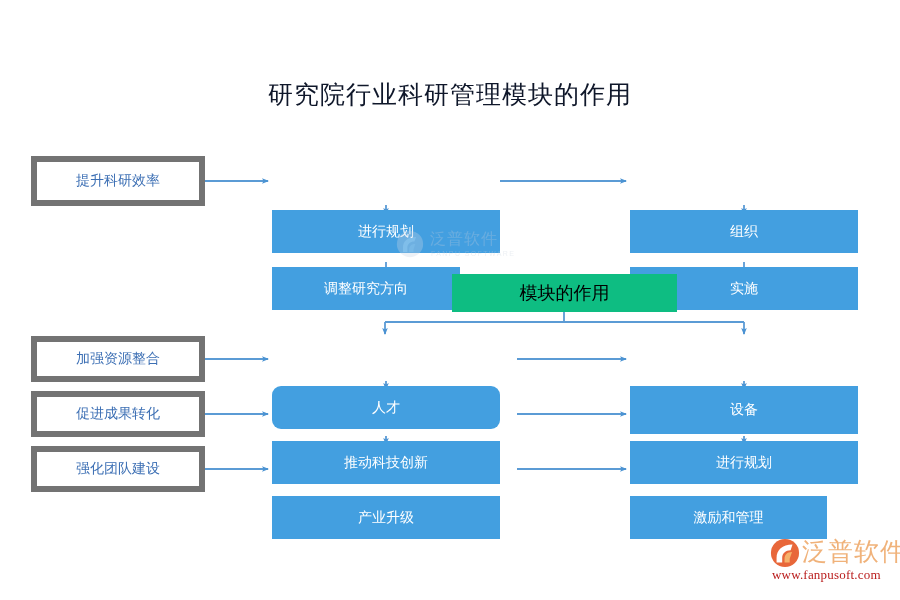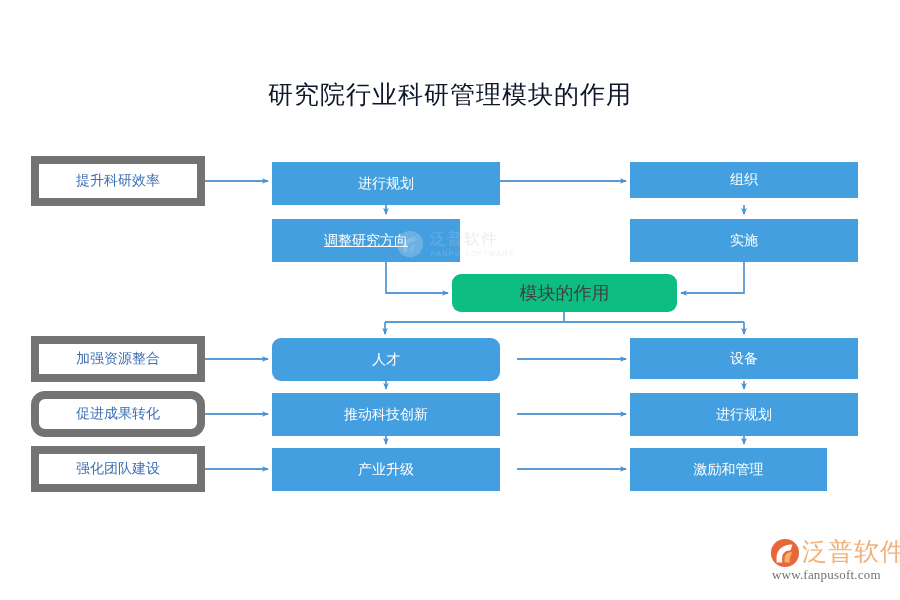--- a/index.html
+++ b/index.html
@@ -26,34 +26,34 @@
   .node{
     position:absolute;
     display:flex;align-items:center;justify-content:center;
     box-sizing:border-box;
     text-align:center;
     font-family:"DejaVu Sans","Liberation Sans",sans-serif;
     line-height:1.1;
   }
   .node-outline{
     background:#ffffff;
-    border:8px solid #737373;
+    border:6px solid #737373;
     color:#3c6fb4;
     font-size:14px;
   }
   .node-blue{
     background:#439fe0;
     color:#ffffff;
     font-size:14px;
+    margin-top:48px;
   }
   .node-green{
     background:#0ebd82;
-    color:#404040;
+    color:#000000;
     font-size:18px;
-    border-radius:9px;
   }
 
   
   #wires{position:absolute;left:0;top:0;width:900px;height:600px;}
 
   
   .wm-center{
     position:absolute;left:396px;top:228px;
     width:120px;height:42px;
     opacity:.32;
@@ -80,21 +80,21 @@
   }
   .logo .logo-mark{position:absolute;left:0;top:4px;width:30px;height:30px;}
   .logo .logo-cn{
     position:absolute;left:32px;top:1px;
     font-size:25px;color:#f0b27a;letter-spacing:1px;
     font-family:"DejaVu Sans","Liberation Sans",sans-serif;
     white-space:nowrap;
   }
   .logo .logo-url{
     position:absolute;left:2px;top:33px;
-    font-size:13px;color:#737373;letter-spacing:.2px;
+    font-size:13px;color:#b91c1c;letter-spacing:.2px;
     font-family:"Liberation Serif","DejaVu Serif",serif;
     white-space:nowrap;
   }
 </style>
 </head>
 <body>
 
 <div id="stage">
 
   <div class="title">研究院行业科研管理模块的作用</div>
@@ -149,50 +149,50 @@
       <path d="M385,322 L744,322"></path>
     </g>
   </svg>
 
   <div class="node node-outline" style="left:31px;top:156px;width:174px;height:50px;">
     <span>提升科研效率</span>
   </div>
   <div class="node node-outline" style="left:31px;top:336px;width:174px;height:46px;align-items:center;">
     <span>加强资源整合</span>
   </div>
-  <div class="node node-outline" style="left:31px;top:391px;width:174px;height:46px;border-radius:14px;">
+  <div class="node node-outline" style="left:31px;top:391px;width:174px;height:46px;">
     <span>促进成果转化</span>
   </div>
   <div class="node node-outline" style="left:31px;top:446px;width:174px;height:46px;">
     <span>强化团队建设</span>
   </div>
 
   <div class="node node-blue" style="left:272px;top:162px;width:228px;height:43px;">
     <span>进行规划</span>
   </div>
-  <div class="node node-blue" style="left:272px;top:219px;width:188px;height:43px;text-decoration:underline;">
+  <div class="node node-blue" style="left:272px;top:219px;width:188px;height:43px;">
     <span>调整研究方向</span>
   </div>
   <div class="node node-blue" style="left:272px;top:338px;width:228px;height:43px;border-radius:9px;">
     <span>人才</span>
   </div>
   <div class="node node-blue" style="left:272px;top:393px;width:228px;height:43px;">
     <span>推动科技创新</span>
   </div>
   <div class="node node-blue" style="left:272px;top:448px;width:228px;height:43px;">
     <span>产业升级</span>
   </div>
 
-  <div class="node node-blue" style="left:630px;top:162px;width:228px;height:36px;">
+  <div class="node node-blue" style="left:630px;top:162px;width:228px;height:43px;">
     <span>组织</span>
   </div>
   <div class="node node-blue" style="left:630px;top:219px;width:228px;height:43px;">
     <span>实施</span>
   </div>
-  <div class="node node-blue" style="left:630px;top:338px;width:228px;height:41px;">
+  <div class="node node-blue" style="left:630px;top:338px;width:228px;height:48px;">
     <span>设备</span>
   </div>
   <div class="node node-blue" style="left:630px;top:393px;width:228px;height:43px;">
     <span>进行规划</span>
   </div>
   <div class="node node-blue" style="left:630px;top:448px;width:197px;height:43px;">
     <span>激励和管理</span>
   </div>
 
   <div class="node node-green" style="left:452px;top:274px;width:225px;height:38px;">

